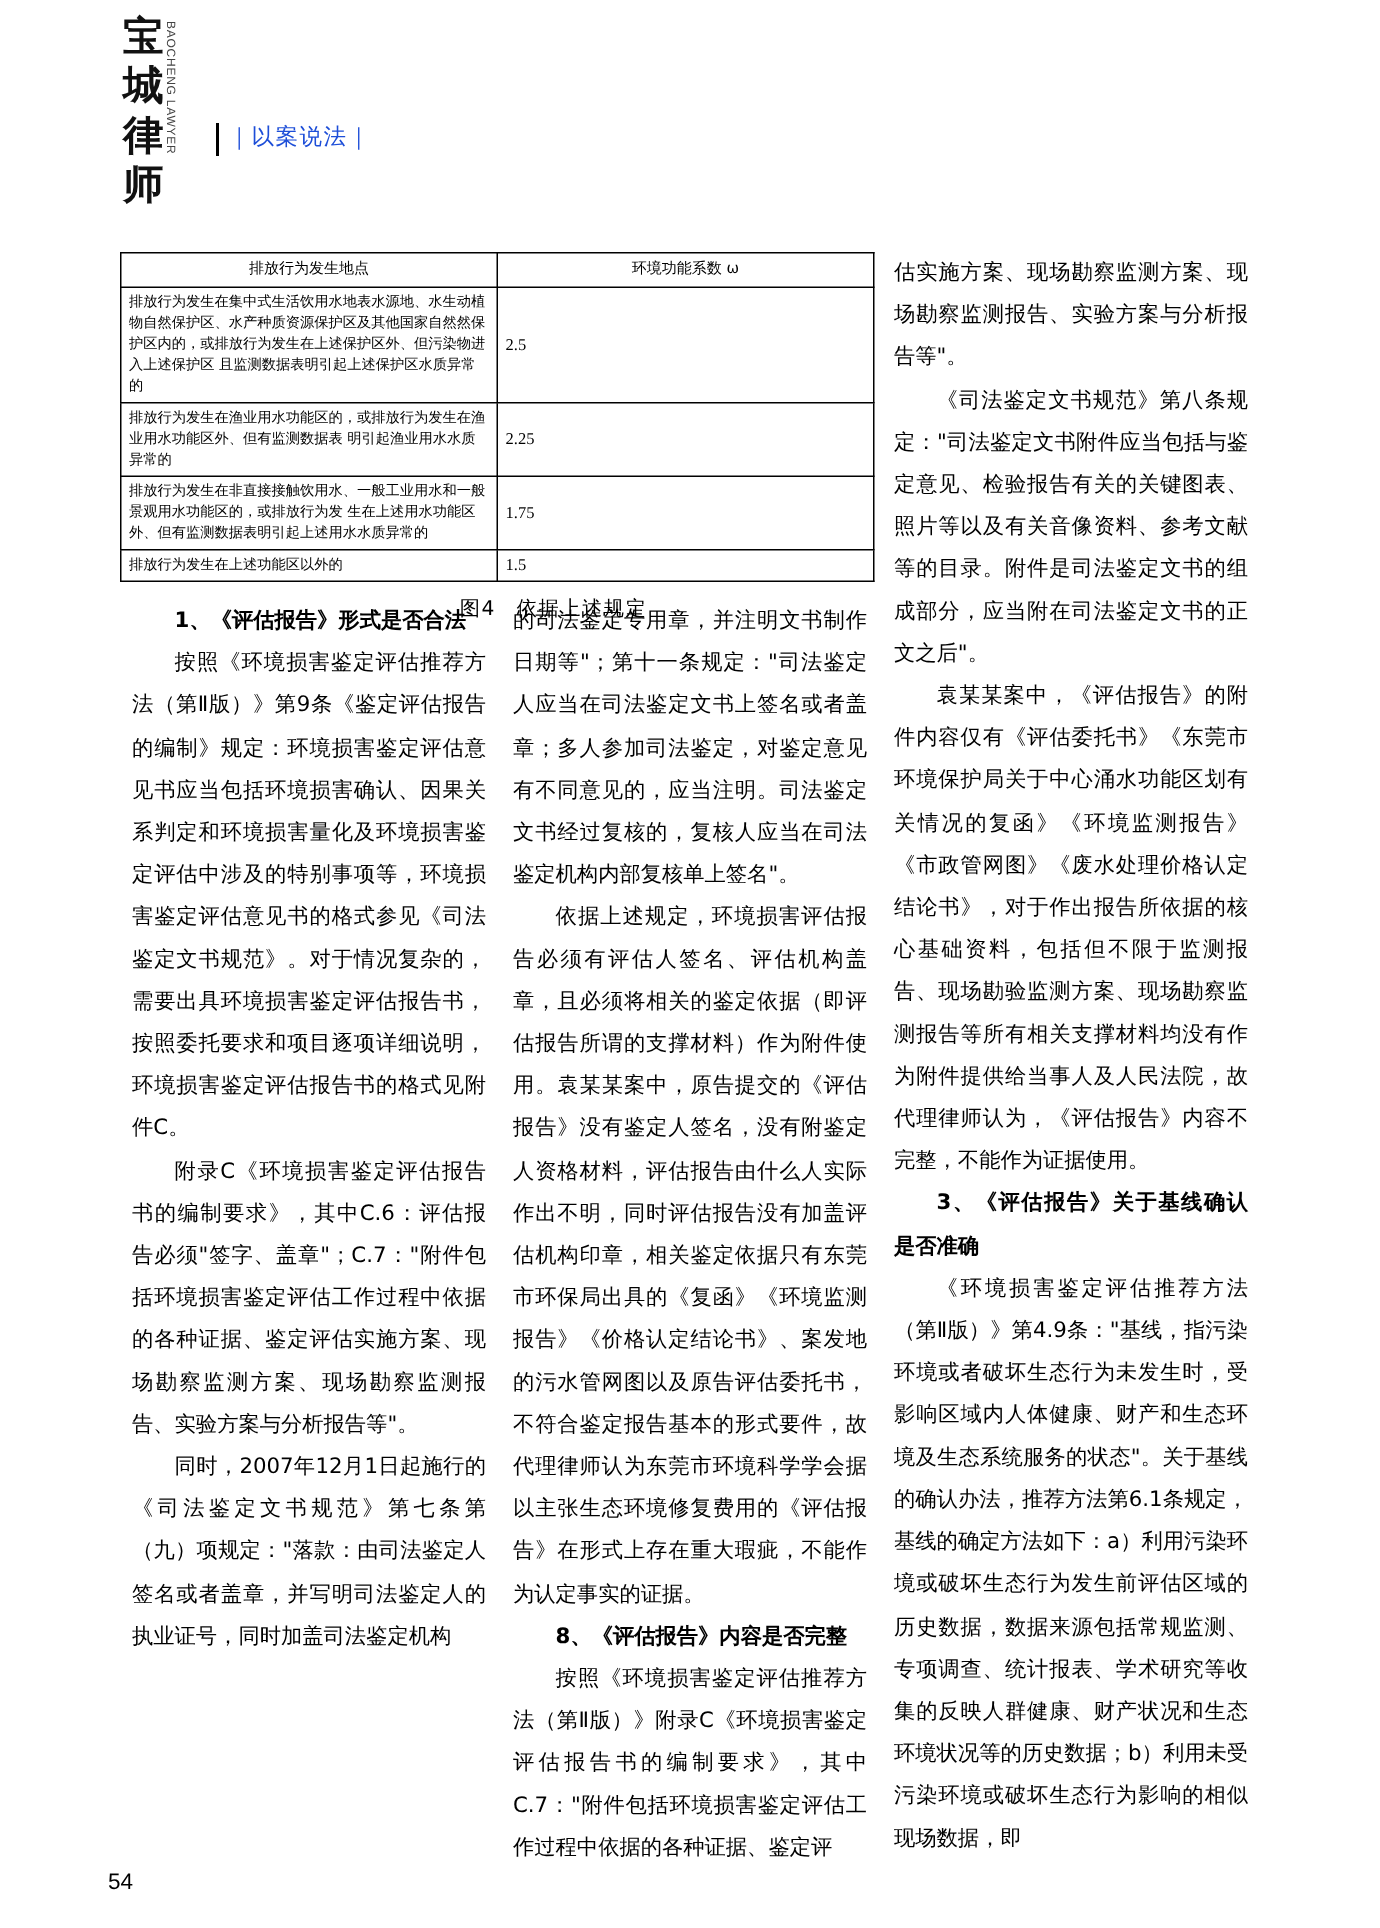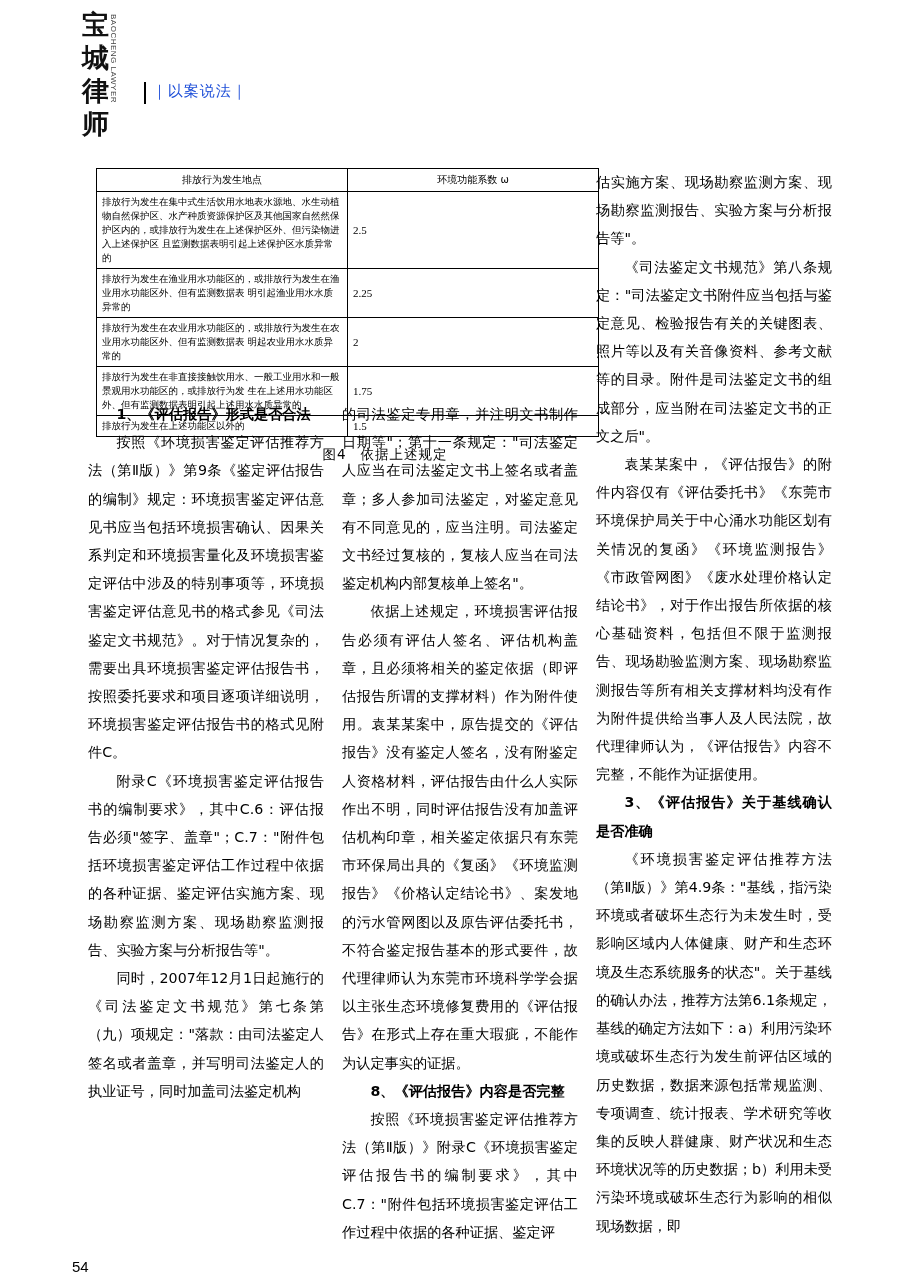--- a/index.html
+++ b/index.html
@@ -69,21 +69,21 @@
     font-family: "DejaVu Sans", sans-serif;
     font-size: 15px;
     letter-spacing: 1px;
     color: #1d4ed8;
     white-space: nowrap;
   }
 
   
   .figure-block {
     position: absolute;
-    left: 96px;
+    left: 80px;
     top: 168px;
     width: 578px;
   }
   table.fn-table {
     border-collapse: collapse;
     width: 503px;
     table-layout: fixed;
     font-size: 9.5px;
     line-height: 14px;
   }
@@ -139,21 +139,20 @@
   #col3 { left: 596px; top: 168px; width: 236px; }
 
   
   .folio {
     position: absolute;
     left: 72px;
     top: 1246px;
     font-family: "Liberation Sans", sans-serif;
     font-size: 15px;
     color: #000;
-    margin-top: 12px;
   }
 </style>
 </head>
 <body>
 
 <div class="masthead">
   <div class="mast-logo">
     <span>宝</span>
     <span>城</span>
     <span>律</span>
@@ -175,24 +174,20 @@
     <tbody>
       <tr>
         <td>排放行为发生在集中式生活饮用水地表水源地、水生动植物自然保护区、水产种质资源保护区及其他国家自然然保护区内的，或排放行为发生在上述保护区外、但污染物进入上述保护区 且监测数据表明引起上述保护区水质异常的</td>
         <td class="coef">2.5</td>
       </tr>
       <tr>
         <td>排放行为发生在渔业用水功能区的，或排放行为发生在渔业用水功能区外、但有监测数据表 明引起渔业用水水质异常的</td>
         <td class="coef">2.25</td>
       </tr>
       <tr>
-        <td>排放行为发生在农业用水功能区的，或排放行为发生在农业用水功能区外、但有监测数据表 明起农业用水水质异常的</td>
-        <td class="coef">2</td>
-      </tr>
-      <tr>
         <td>排放行为发生在非直接接触饮用水、一般工业用水和一般景观用水功能区的，或排放行为发 生在上述用水功能区外、但有监测数据表明引起上述用水水质异常的</td>
         <td class="coef">1.75</td>
       </tr>
       <tr>
         <td>排放行为发生在上述功能区以外的</td>
         <td class="coef">1.5</td>
       </tr>
     </tbody>
   </table>
   <div class="fig-caption">

